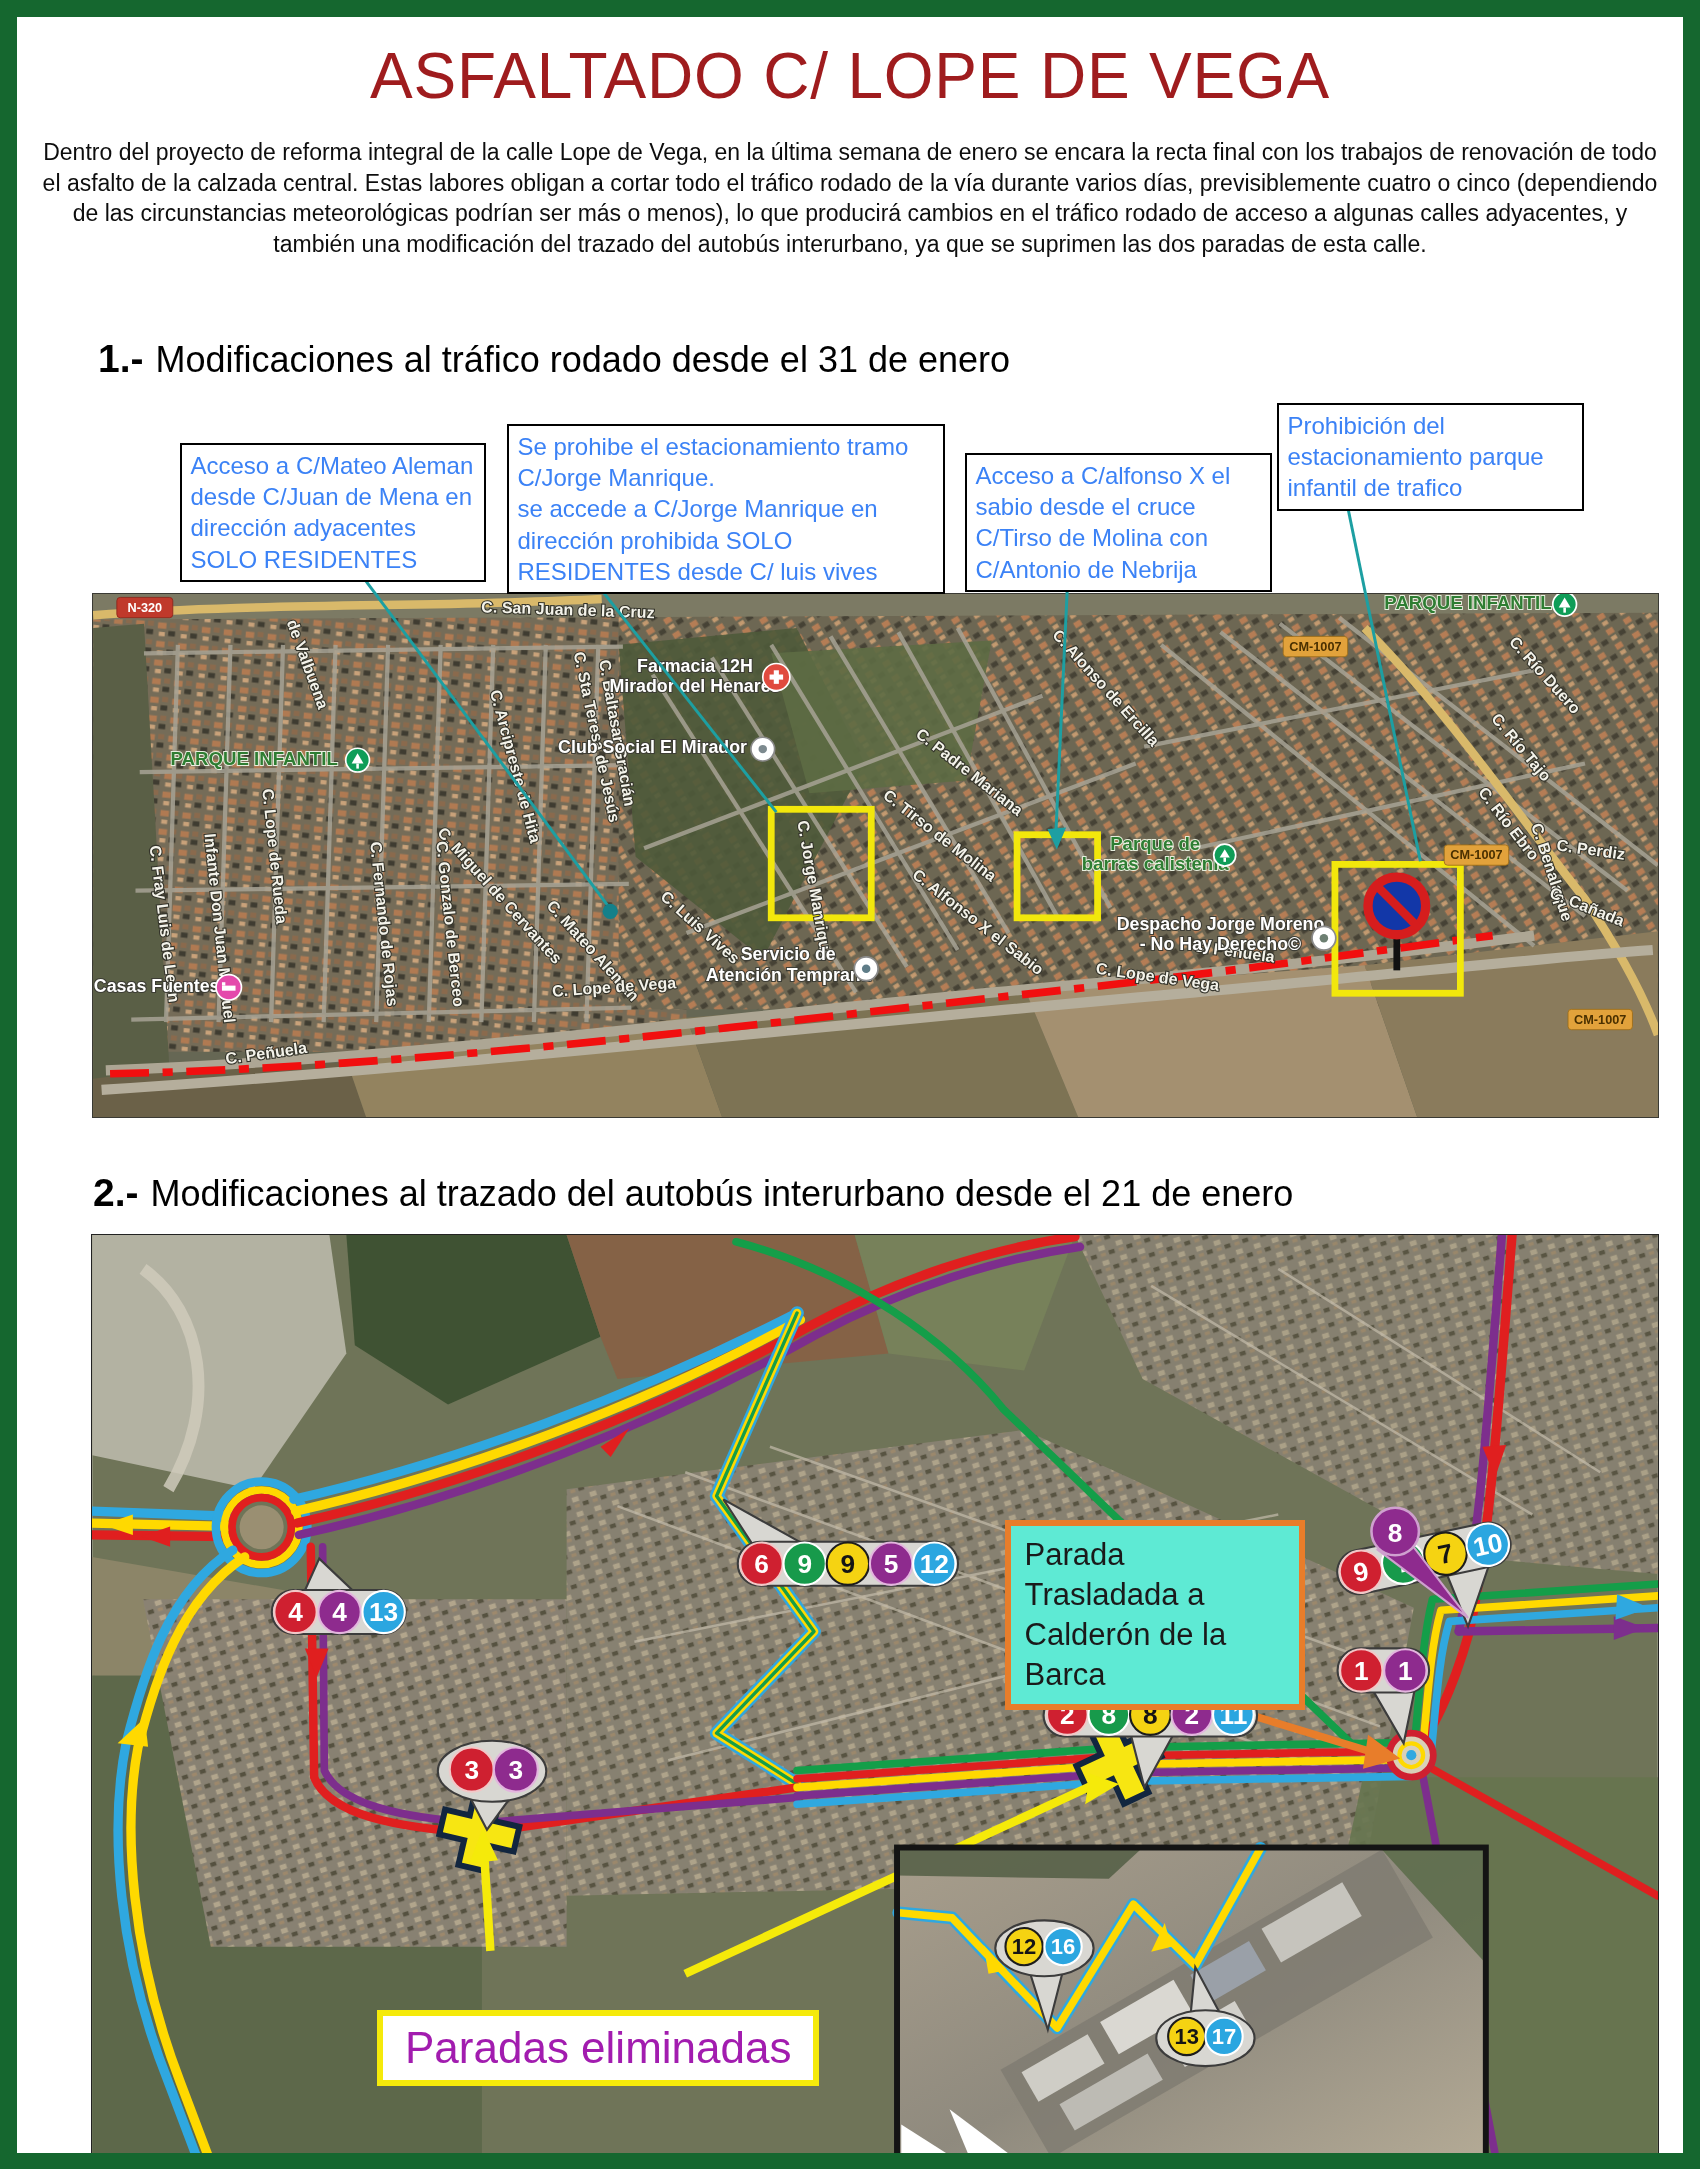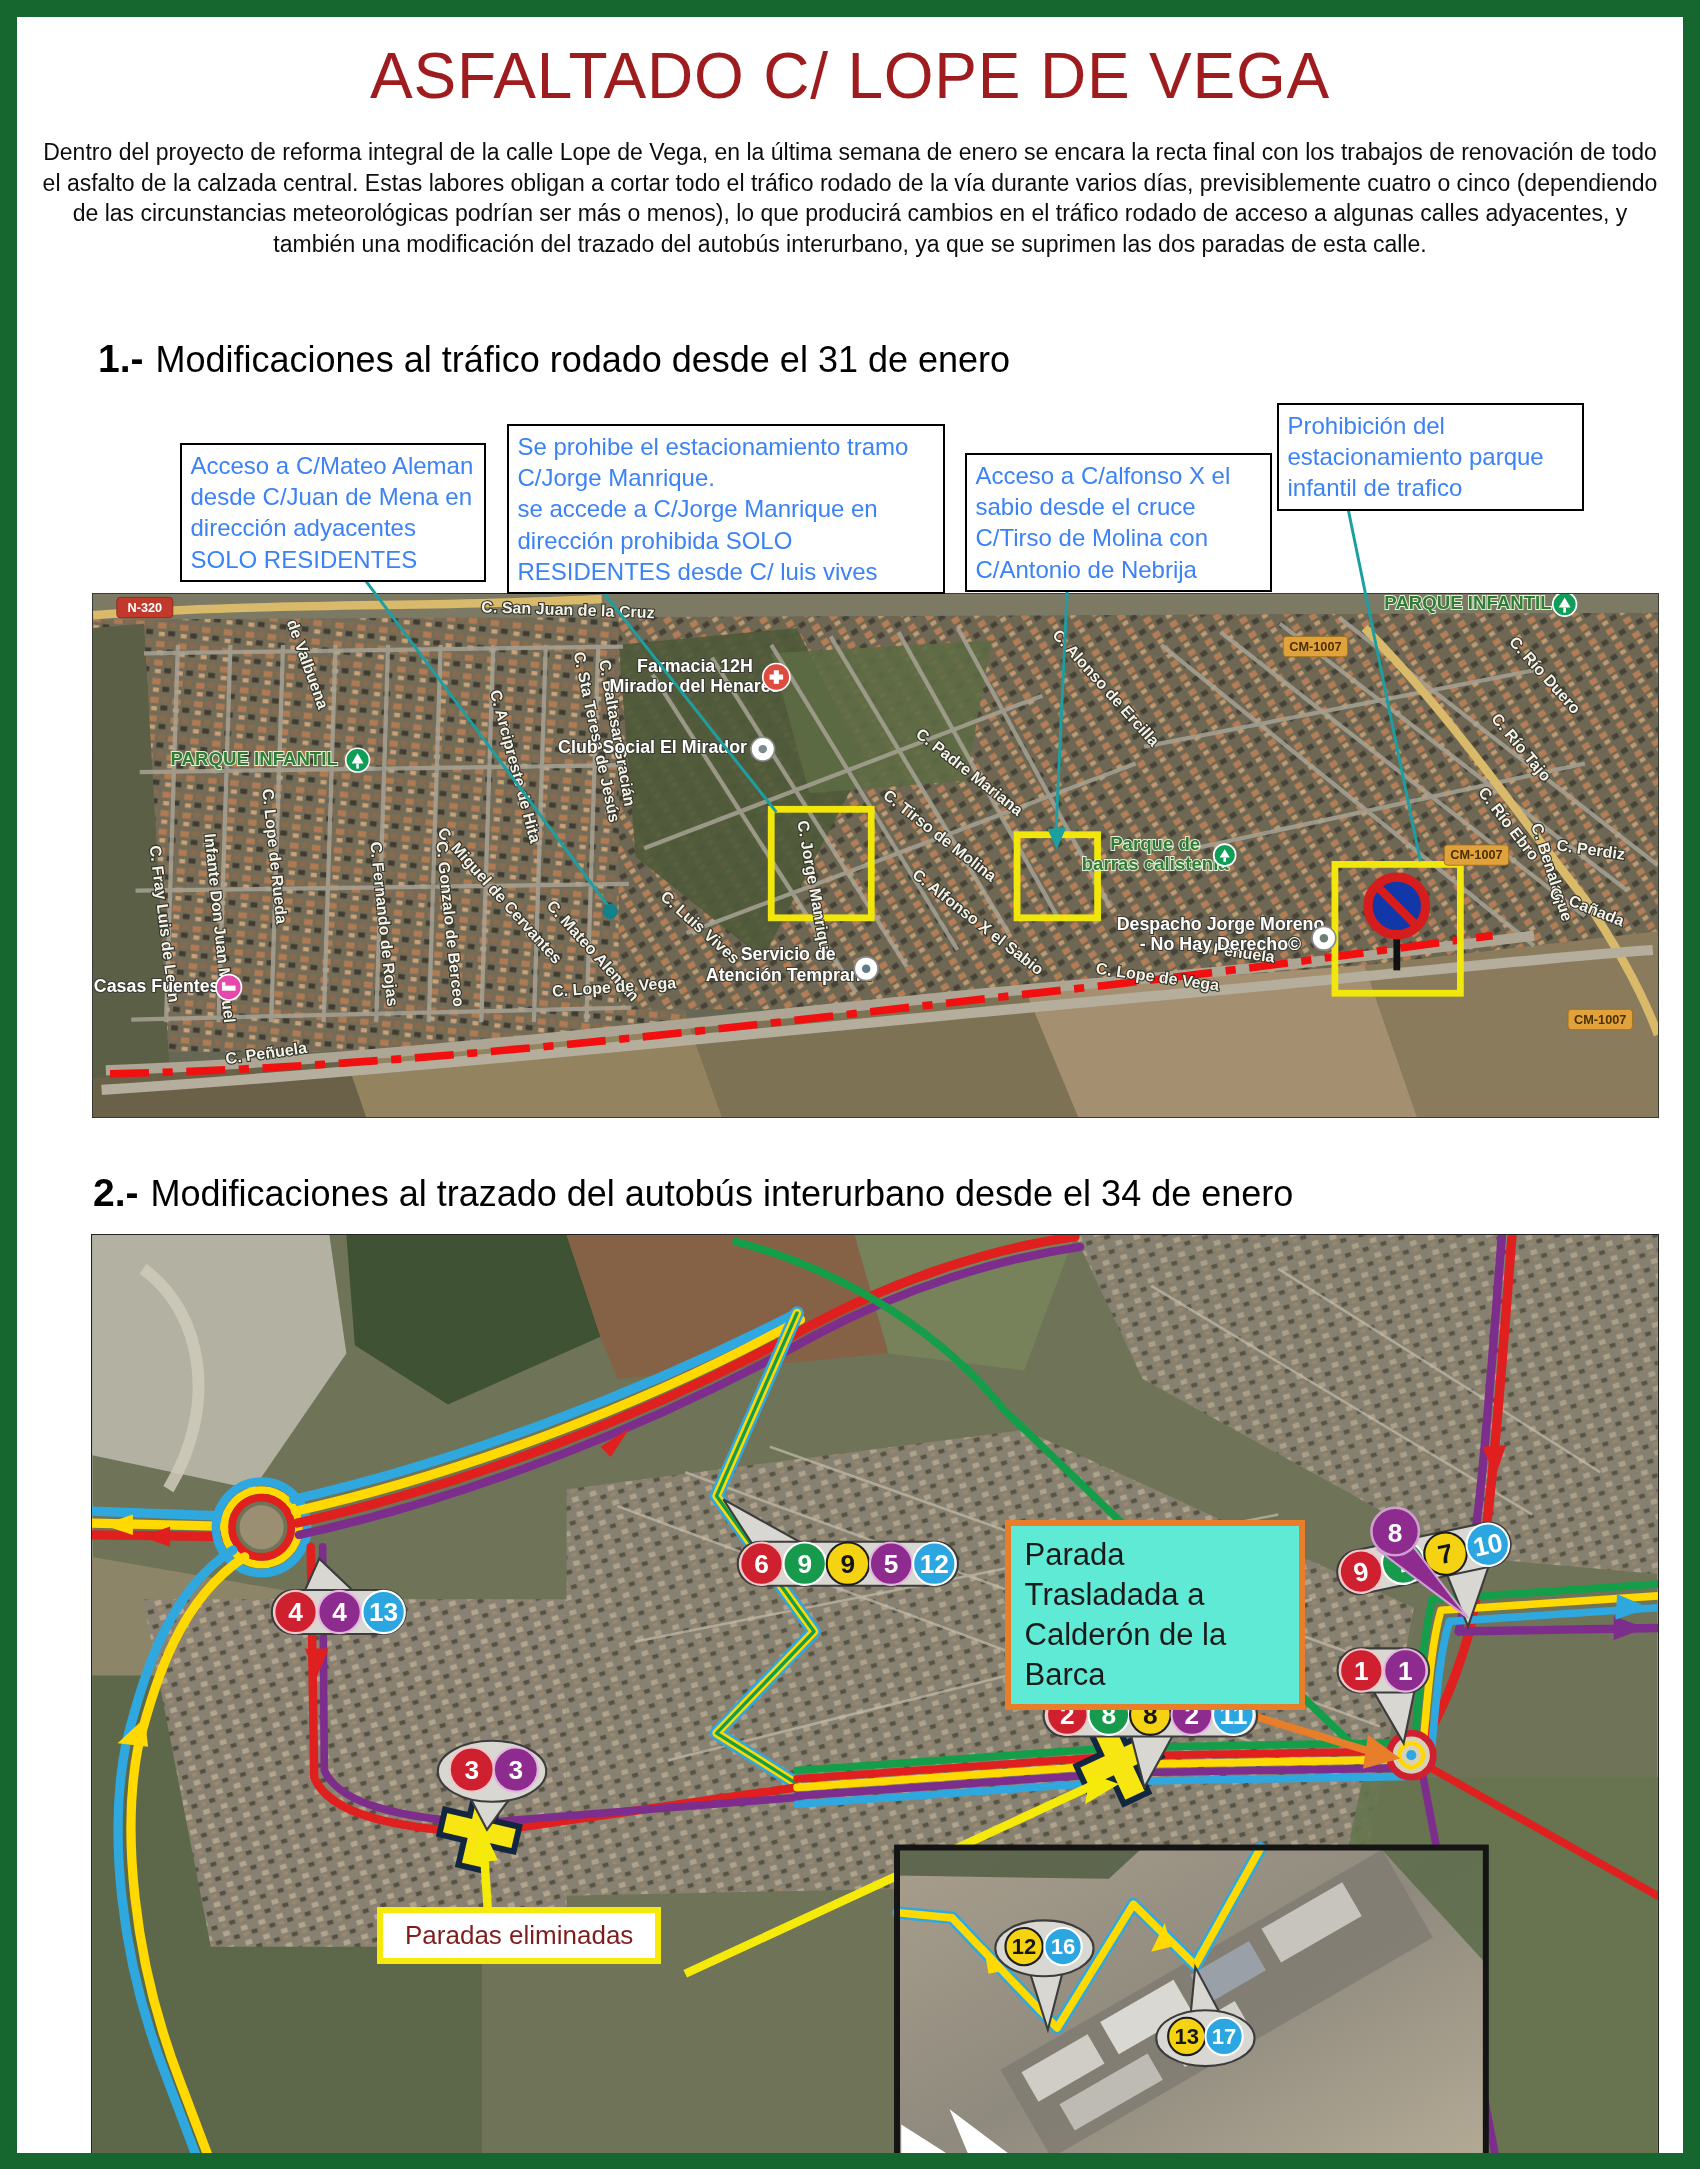--- a/index.html
+++ b/index.html
@@ -17,22 +17,22 @@
   #sec1{top:320px;left:81px}
   #sec2{top:1154px;left:76px}
   .note{position:absolute;background:#fff;border:2.5px solid #000;padding:5.1px 8.5px;
         font-size:24px;line-height:1.3;white-space:pre-line;color:#3b82f6}
   #note1{left:163px;top:426px;width:285px}
   #note2{left:490px;top:407px;width:417px}
   #note3{left:948px;top:436px;width:286px}
   #note4{left:1260px;top:386px;width:286px}
   #note-moved{position:absolute;left:988px;top:1503px;width:261px;background:#5eead4;
         border:6.8px solid #e87d2a;padding:8.5px 13.6px;font-size:31px;line-height:1.3;color:#1a1a1a}
-  #note-removed{position:absolute;left:360px;top:1890px;background:#fff;
-        border:6.8px solid #f5ea0a;padding:6.8px 22px;font-size:26px;color:#7f1d1d;white-space:nowrap}
+  #note-removed{position:absolute;left:360px;top:1993px;background:#fff;
+        border:6.8px solid #f5ea0a;padding:6.8px 22px;font-size:44px;color:#a21caf;white-space:nowrap}
   #map1{left:76px;top:577px;width:1565px;height:523px;outline:1.7px solid #3a3a34}
   #map2{left:75px;top:1218px;width:1566px;height:937px;outline:1.7px solid #222}
   svg{display:block}
   .mlabel{font:bold 19px "Liberation Sans",sans-serif;fill:#f4f3ea;
           paint-order:stroke;stroke:#33332a;stroke-width:2.6px;text-anchor:middle}
   .glabel{font:bold 22px "Liberation Sans",sans-serif;fill:#2e7d32;
           paint-order:stroke;stroke:#e8efdf;stroke-width:2.2px;text-anchor:middle}
   .plabel{font:bold 21px "Liberation Sans",sans-serif;fill:#fff;
           paint-order:stroke;stroke:#3d3d35;stroke-width:2.6px;text-anchor:middle}
   .badge-t{font:bold 15px "Liberation Sans",sans-serif;fill:#4a3000;text-anchor:middle}
@@ -265,21 +265,21 @@
   <polygon points="1216,958 1238,956 1227,982" fill="#1d9fa2"></polygon>
 </svg>
 
 <div class="note" id="note1">Acceso a C/Mateo Aleman desde C/Juan de Mena en dirección adyacentes SOLO RESIDENTES</div>
 <div class="note" id="note2">Se prohibe el estacionamiento tramo C/Jorge Manrique.
 se accede a C/Jorge Manrique en dirección prohibida SOLO RESIDENTES desde C/ luis vives</div>
 <div class="note" id="note3">Acceso a C/alfonso X el sabio desde el cruce C/Tirso de Molina con C/Antonio de Nebrija</div>
 <div class="note" id="note4">Prohibición del estacionamiento parque infantil de trafico</div>
 
 <div class="abs sec-head" id="sec2">
-  <span class="num">2.-</span><span>Modificaciones al trazado del autobús interurbano desde el 34 de enero</span>
+  <span class="num">2.-</span><span>Modificaciones al trazado del autobús interurbano desde el 21 de enero</span>
 </div>
 
 <div class="abs" id="map2">
 <svg width="1566" height="937" viewBox="0 0 1848 1106">
   <defs>
     <pattern id="hp3" width="22" height="18" patternUnits="userSpaceOnUse" patternTransform="rotate(-18)">
       <rect width="22" height="18" fill="#8a8274"></rect>
       <rect x="2" y="2" width="8" height="6" fill="#b5a88f"></rect>
       <rect x="13" y="10" width="7" height="5" fill="#55503f"></rect>
       <rect x="3" y="11" width="6" height="4" fill="#a08a6e"></rect>

